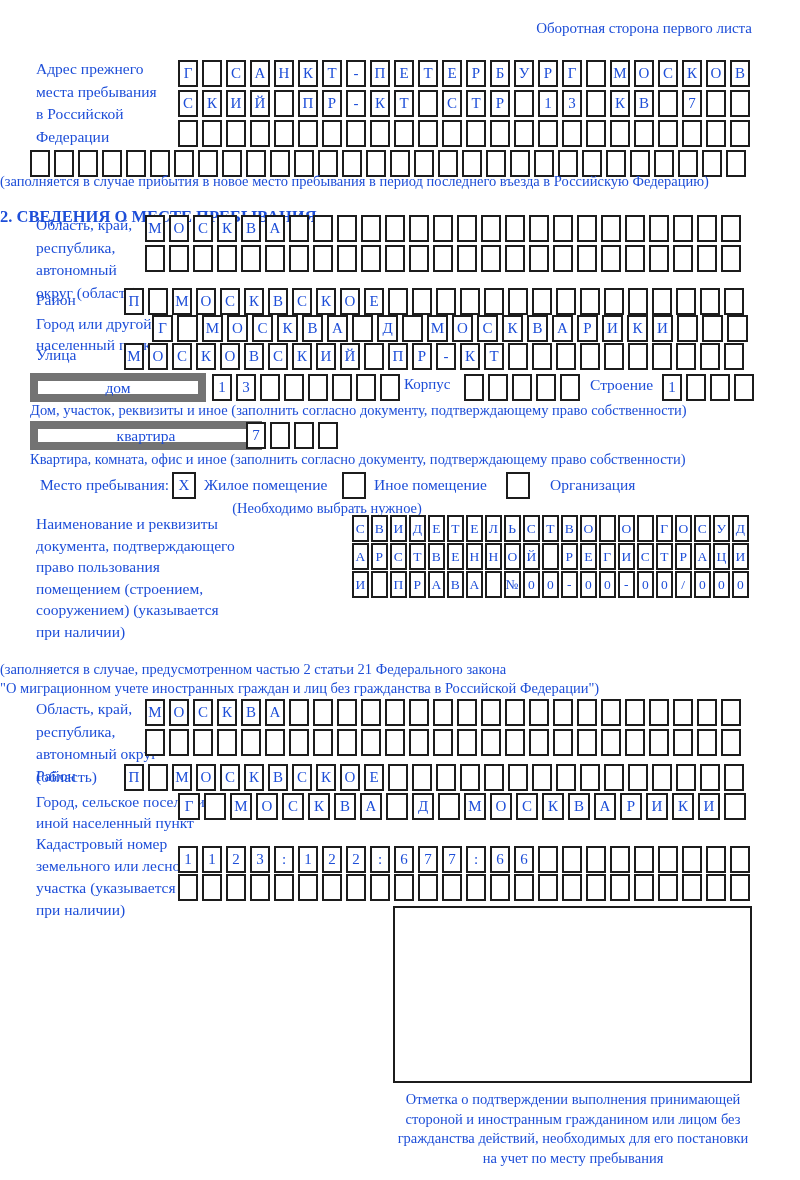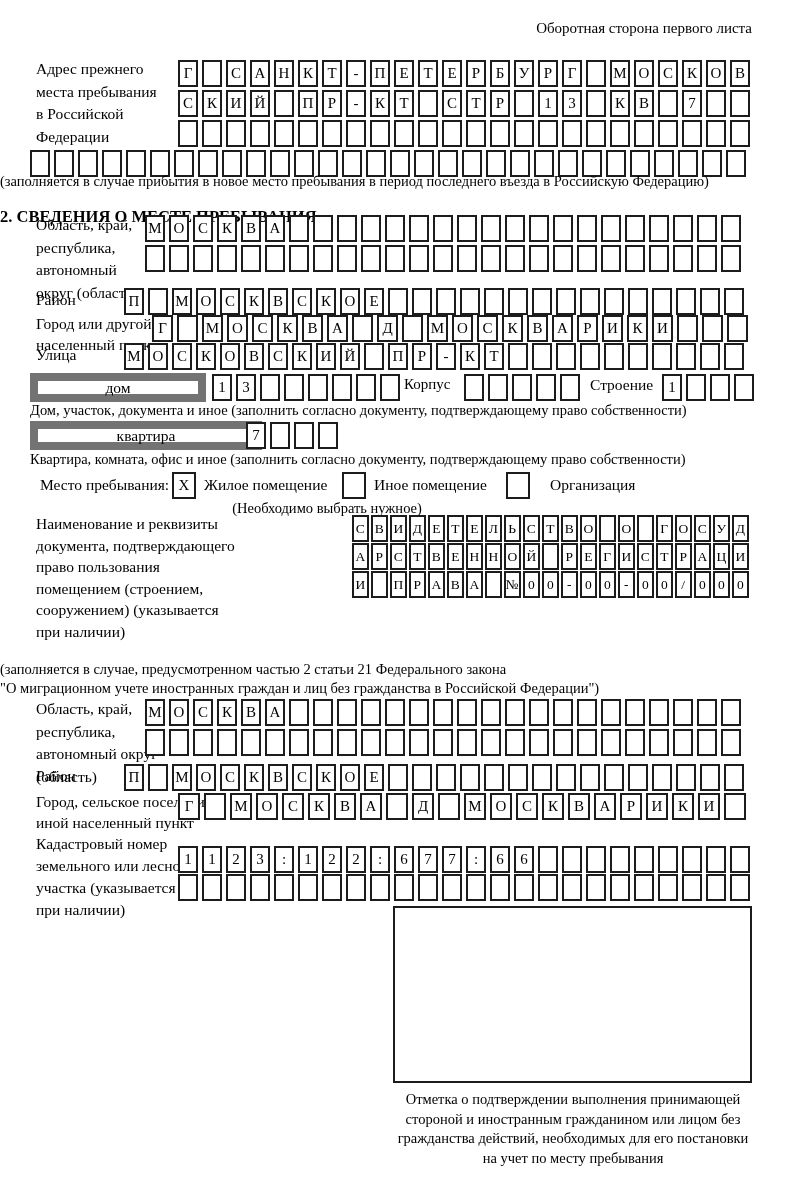--- a/index.html
+++ b/index.html
@@ -1,18 +1,18 @@
 <!DOCTYPE html>
 <html><head>
 <meta charset="utf-8">
 <style>
   html,body { margin:0; padding:0; background:#fff; }
   .page {
     position:relative; width:800px; height:1180px; background:#fff;
-    color:#000000; font-family:"Liberation Serif", serif; overflow:hidden;
+    color:#1d4ed8; font-family:"Liberation Serif", serif; overflow:hidden;
   }
   .abs { position:absolute; }
   .lbl { font-size:15.5px; line-height:22.5px; white-space:pre-line; }
   .lbl.tight { line-height:20.5px; }
   .note { font-size:14.5px; }
   .center { left:0; width:800px; text-align:left; }
   .bold { font-weight:bold;margin-top:13px; }
   .h2 { font-size:16.5px; }
   .cells { display:flex; gap:4px; }
   .cell {
@@ -327,21 +327,21 @@
       <span class="cell"></span>
       <span class="cell"></span>
     </div>
   <div class="abs" style="left:590px; top:376px; font-size:15.5px;">Строение</div>
   <div class="abs cells" style="left:662px; top:374px;">
       <span class="cell">1</span>
       <span class="cell"></span>
       <span class="cell"></span>
       <span class="cell"></span>
     </div>
-  <div class="abs note" style="left:30px; top:402px;">Дом, участок, документа и иное (заполнить согласно документу, подтверждающему право собственности)</div>
+  <div class="abs note" style="left:30px; top:402px;">Дом, участок, реквизиты и иное (заполнить согласно документу, подтверждающему право собственности)</div>
 
   <div class="abs wbox" style="left:30px; top:421px; width:232px;">квартира</div>
   <div class="abs cells" style="left:246px; top:422px;">
       <span class="cell">7</span>
       <span class="cell"></span>
       <span class="cell"></span>
       <span class="cell"></span>
     </div>
   <div class="abs note" style="left:30px; top:451px;">Квартира, комната, офис и иное (заполнить согласно документу, подтверждающему право собственности)</div>
 

